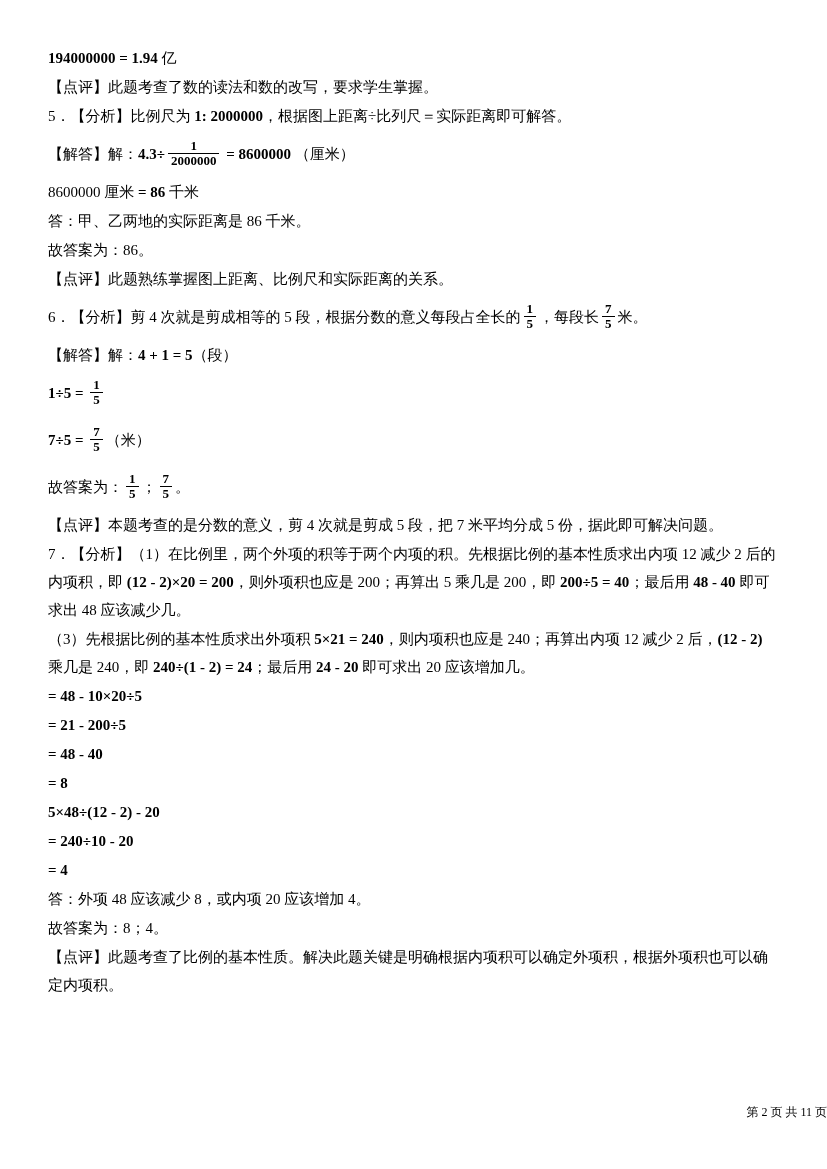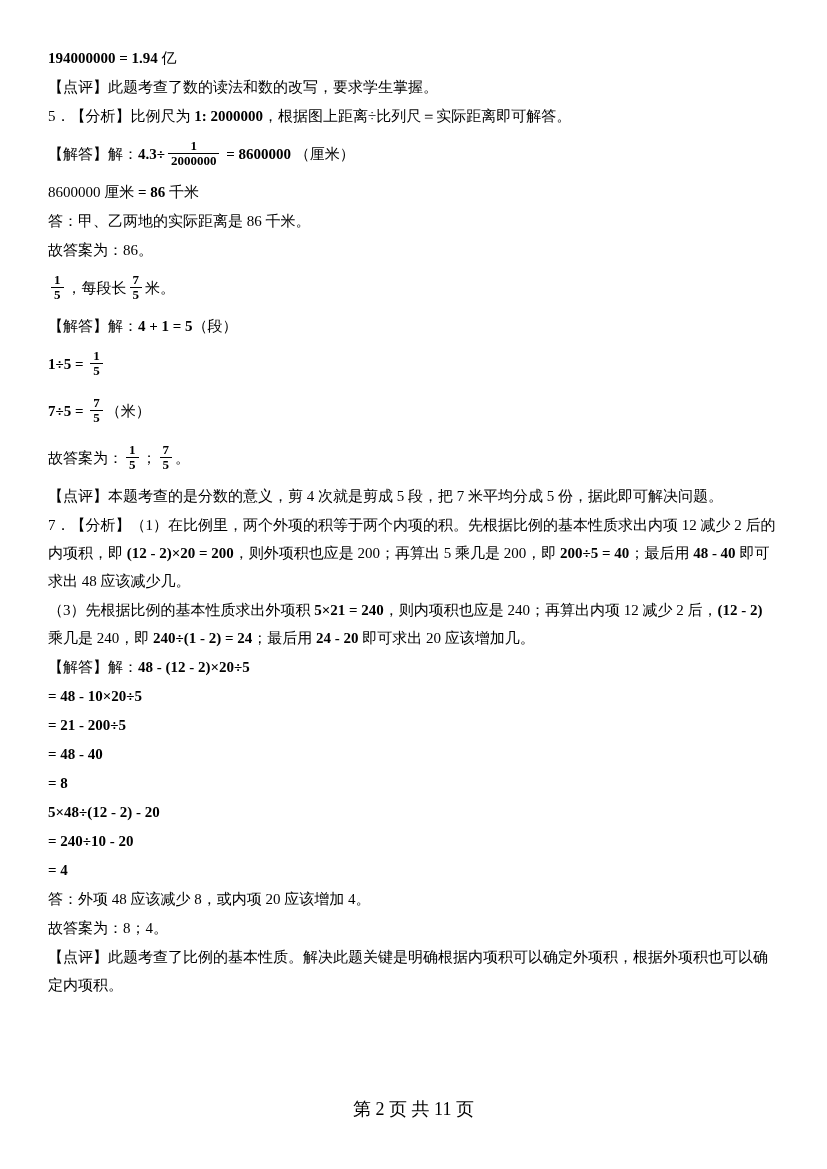--- a/index.html
+++ b/index.html
@@ -42,46 +42,46 @@
     font-size: 13px;
     padding: 0 3px;
   }
   .frac .den { border-top: 1.3px solid #000; text-align: right; }
   .frac.bold { font-weight: bold; }
   .footer {
     position: absolute;
     bottom: 48px;
     left: 0;
     width: 100%;
-    text-align: center;
-    font-size: 18px;
+    text-align: right;
+    font-size: 12px;
     font-family: "Liberation Serif", "DejaVu Serif", serif;
   }
 </style>
 </head>
 <body>
 
 <div class="page">
   <div class="content">
       <div class="line"><span class="bold">194000000 = 1.94 </span><span>亿</span></div>
       <div class="line"><span>【点评】此题考查了数的读法和数的改写，要求学生掌握。</span></div>
       <div class="line"><span>5．【分析】比例尺为 </span><span class="bold">1: 2000000</span><span>，根据图上距离÷比列尺＝实际距离即可解答。</span></div>
       <div class="line has-frac"><span>【解答】解：</span><span class="bold">4.3÷</span><span class="frac bold"><span class="num">1</span><span class="den">2000000</span></span><span class="bold"> = 8600000</span><span> （厘米）</span></div>
       <div class="line"><span>8600000 厘米</span><span class="bold"> = 86</span><span> 千米</span></div>
       <div class="line"><span>答：甲、乙两地的实际距离是 86 千米。</span></div>
       <div class="line"><span>故答案为：86。</span></div>
-      <div class="line has-frac"><span class="frac bold"><span class="num">1</span><span class="den">5</span></span><span>，每段长</span><span class="frac bold"><span class="num">7</span><span class="den">5</span></span><span>米。</span></div>
+      <div class="line"><span>【点评】此题熟练掌握图上距离、比例尺和实际距离的关系。</span></div>
+      <div class="line has-frac"><span>6．【分析】剪 4 次就是剪成相等的 5 段，根据分数的意义每段占全长的</span><span class="frac bold"><span class="num">1</span><span class="den">5</span></span><span>，每段长</span><span class="frac bold"><span class="num">7</span><span class="den">5</span></span><span>米。</span></div>
       <div class="line"><span>【解答】解：</span><span class="bold">4 + 1 = 5</span><span>（段）</span></div>
       <div class="line has-frac"><span class="bold">1÷5 = </span><span class="frac bold"><span class="num">1</span><span class="den">5</span></span></div>
       <div class="line has-frac"><span class="bold">7÷5 = </span><span class="frac bold"><span class="num">7</span><span class="den">5</span></span><span>（米）</span></div>
       <div class="line has-frac"><span>故答案为：</span><span class="frac bold"><span class="num">1</span><span class="den">5</span></span><span>；</span><span class="frac bold"><span class="num">7</span><span class="den">5</span></span><span>。</span></div>
       <div class="line"><span>【点评】本题考查的是分数的意义，剪 4 次就是剪成 5 段，把 7 米平均分成 5 份，据此即可解决问题。</span></div>
       <div class="line"><span>7．【分析】（1）在比例里，两个外项的积等于两个内项的积。先根据比例的基本性质求出内项 12 减少 2 后的内项积，即 </span><span class="bold">(12 - 2)×20 = 200</span><span>，则外项积也应是 200；再算出 5 乘几是 200，即 </span><span class="bold">200÷5 = 40</span><span>；最后用 </span><span class="bold">48 - 40</span><span> 即可求出 48 应该减少几。</span></div>
       <div class="line"><span>（3）先根据比例的基本性质求出外项积 </span><span class="bold">5×21 = 240</span><span>，则内项积也应是 240；再算出内项 12 减少 2 后，</span><span class="bold">(12 - 2)</span><span> 乘几是 240，即 </span><span class="bold">240÷(1 - 2) = 24</span><span>；最后用 </span><span class="bold">24 - 20</span><span> 即可求出 20 应该增加几。</span></div>
-      <div class="line"><span>【解答】解：</span><span class="bold">48 - (12 - 2)×20÷5</span></div>
       <div class="line"><span class="bold">= 48 - 10×20÷5</span></div>
       <div class="line"><span class="bold">= 21 - 200÷5</span></div>
       <div class="line"><span class="bold">= 48 - 40</span></div>
       <div class="line"><span class="bold">= 8</span></div>
       <div class="line"><span class="bold">5×48÷(12 - 2) - 20</span></div>
       <div class="line"><span class="bold">= 240÷10 - 20</span></div>
       <div class="line"><span class="bold">= 4</span></div>
       <div class="line"><span>答：外项 48 应该减少 8，或内项 20 应该增加 4。</span></div>
       <div class="line"><span>故答案为：8；4。</span></div>
       <div class="line"><span>【点评】此题考查了比例的基本性质。解决此题关键是明确根据内项积可以确定外项积，根据外项积也可以确定内项积。</span></div>

